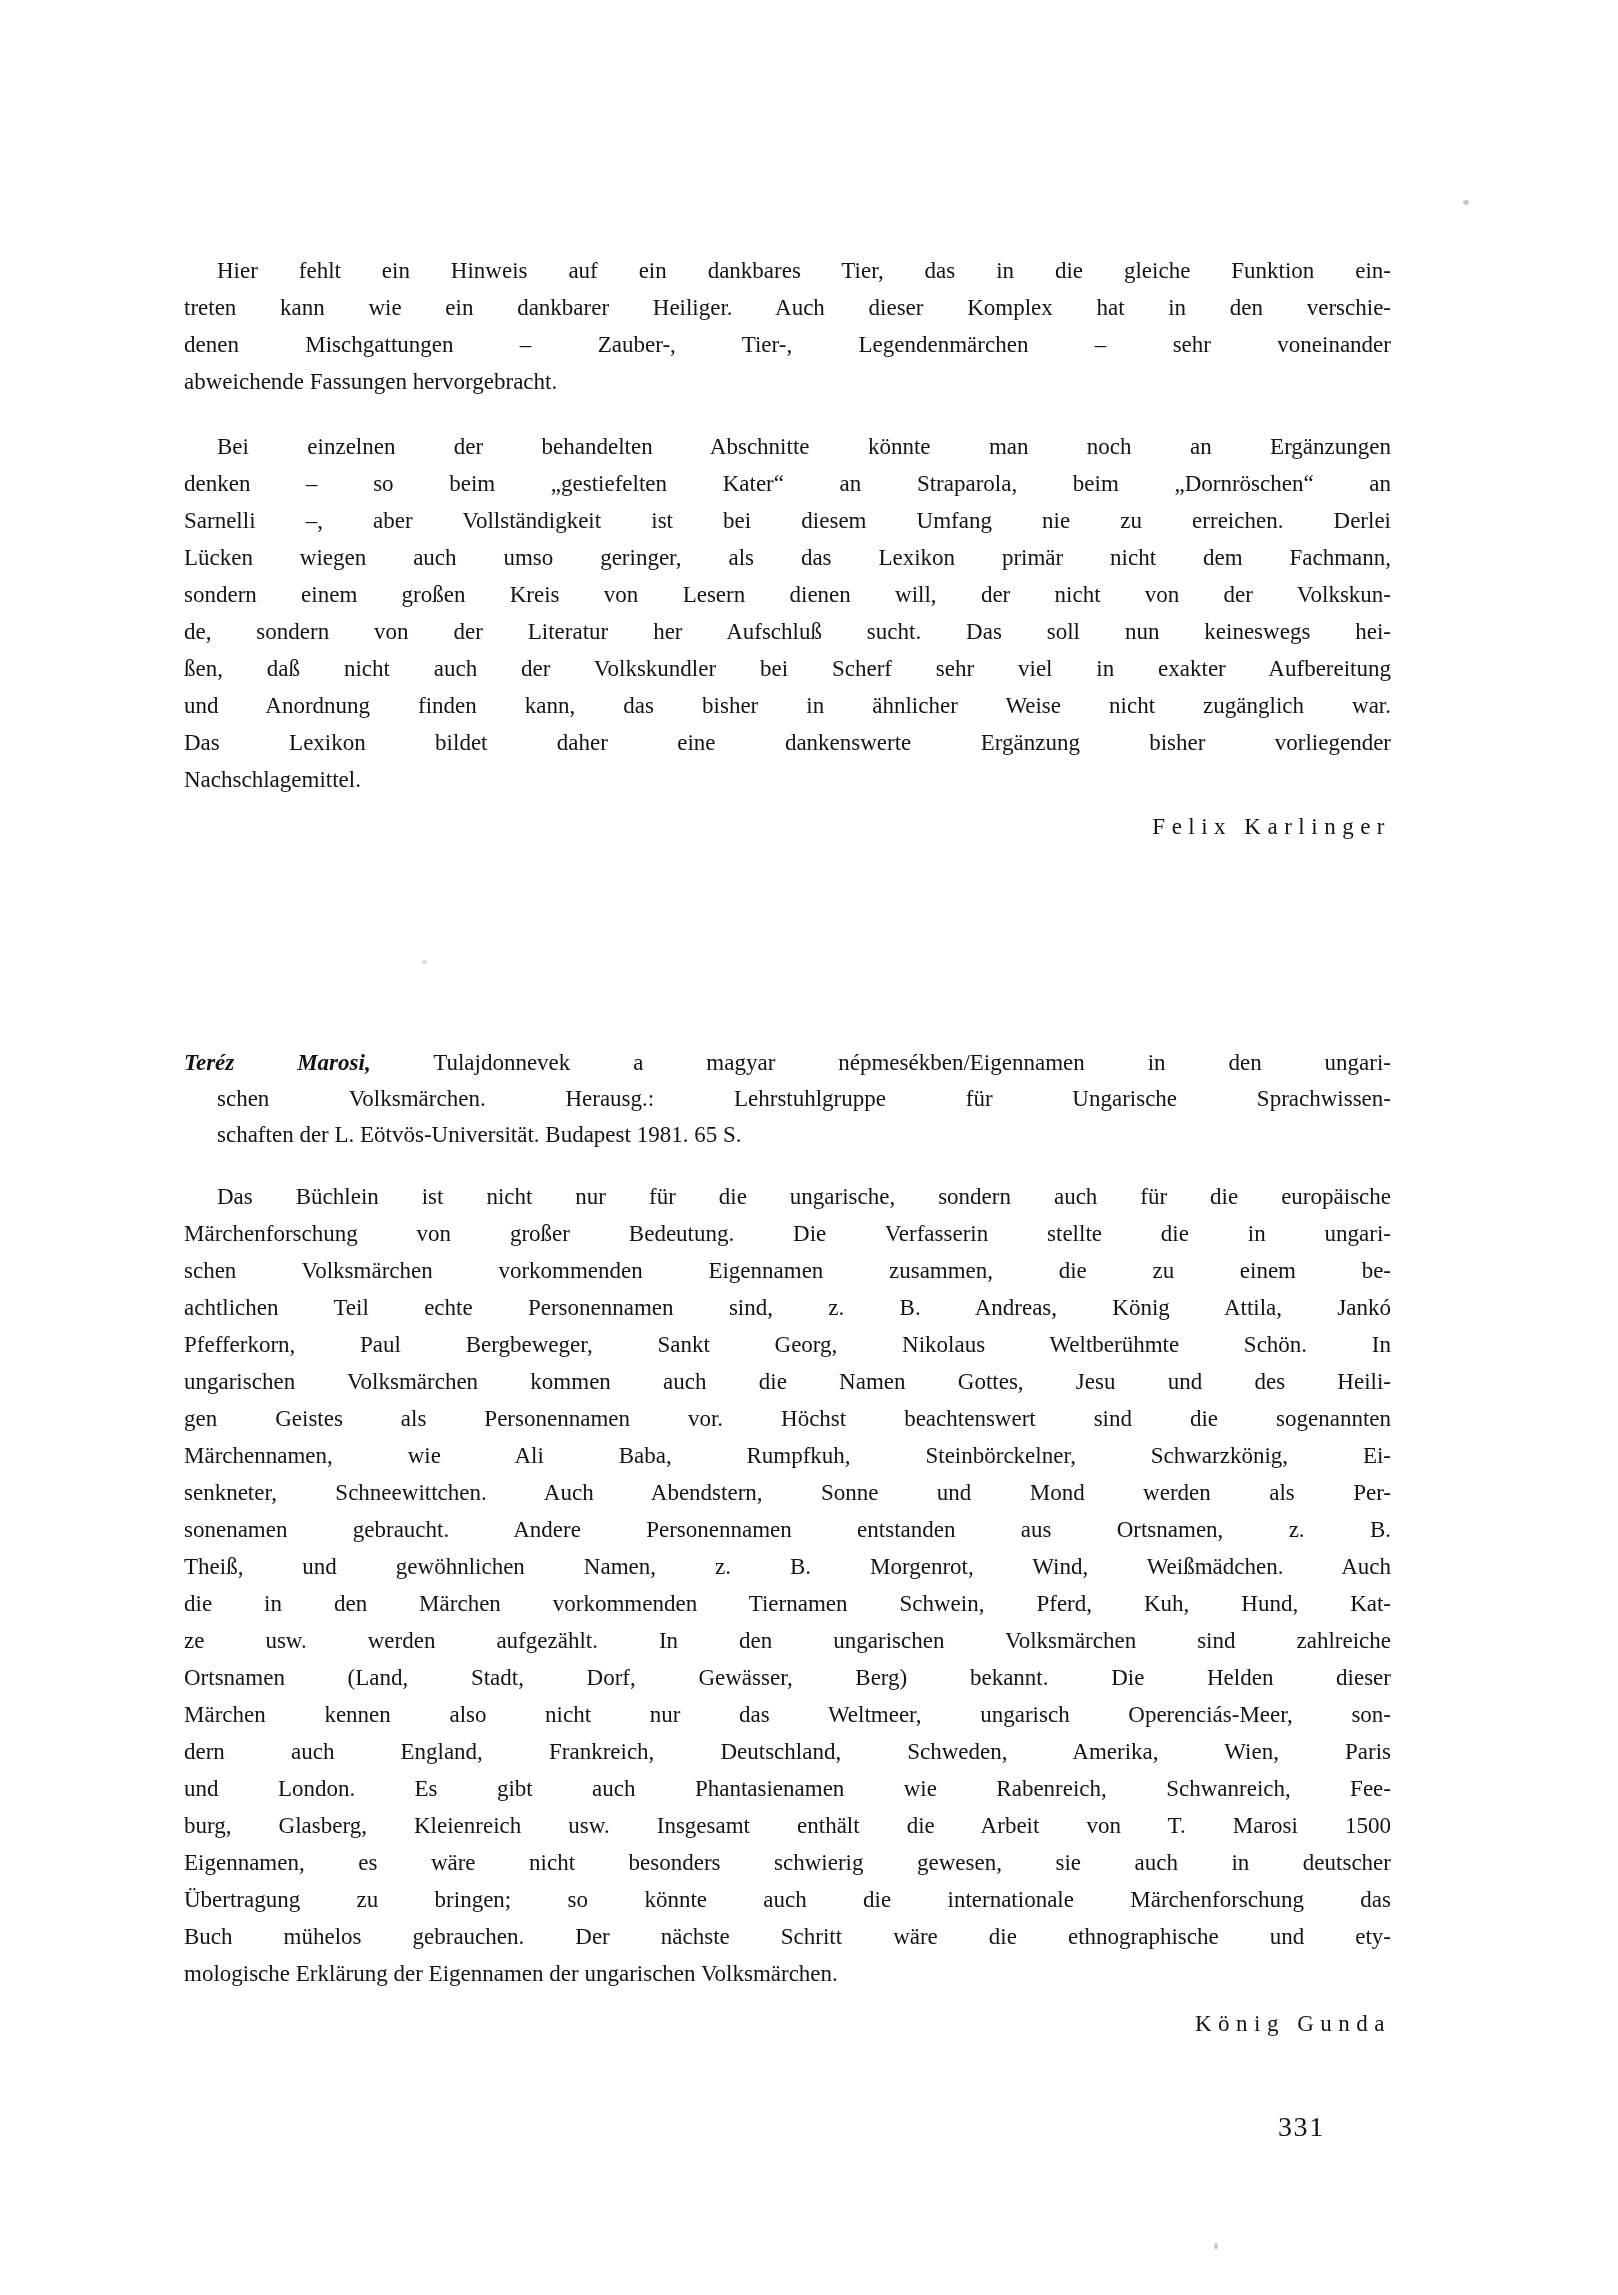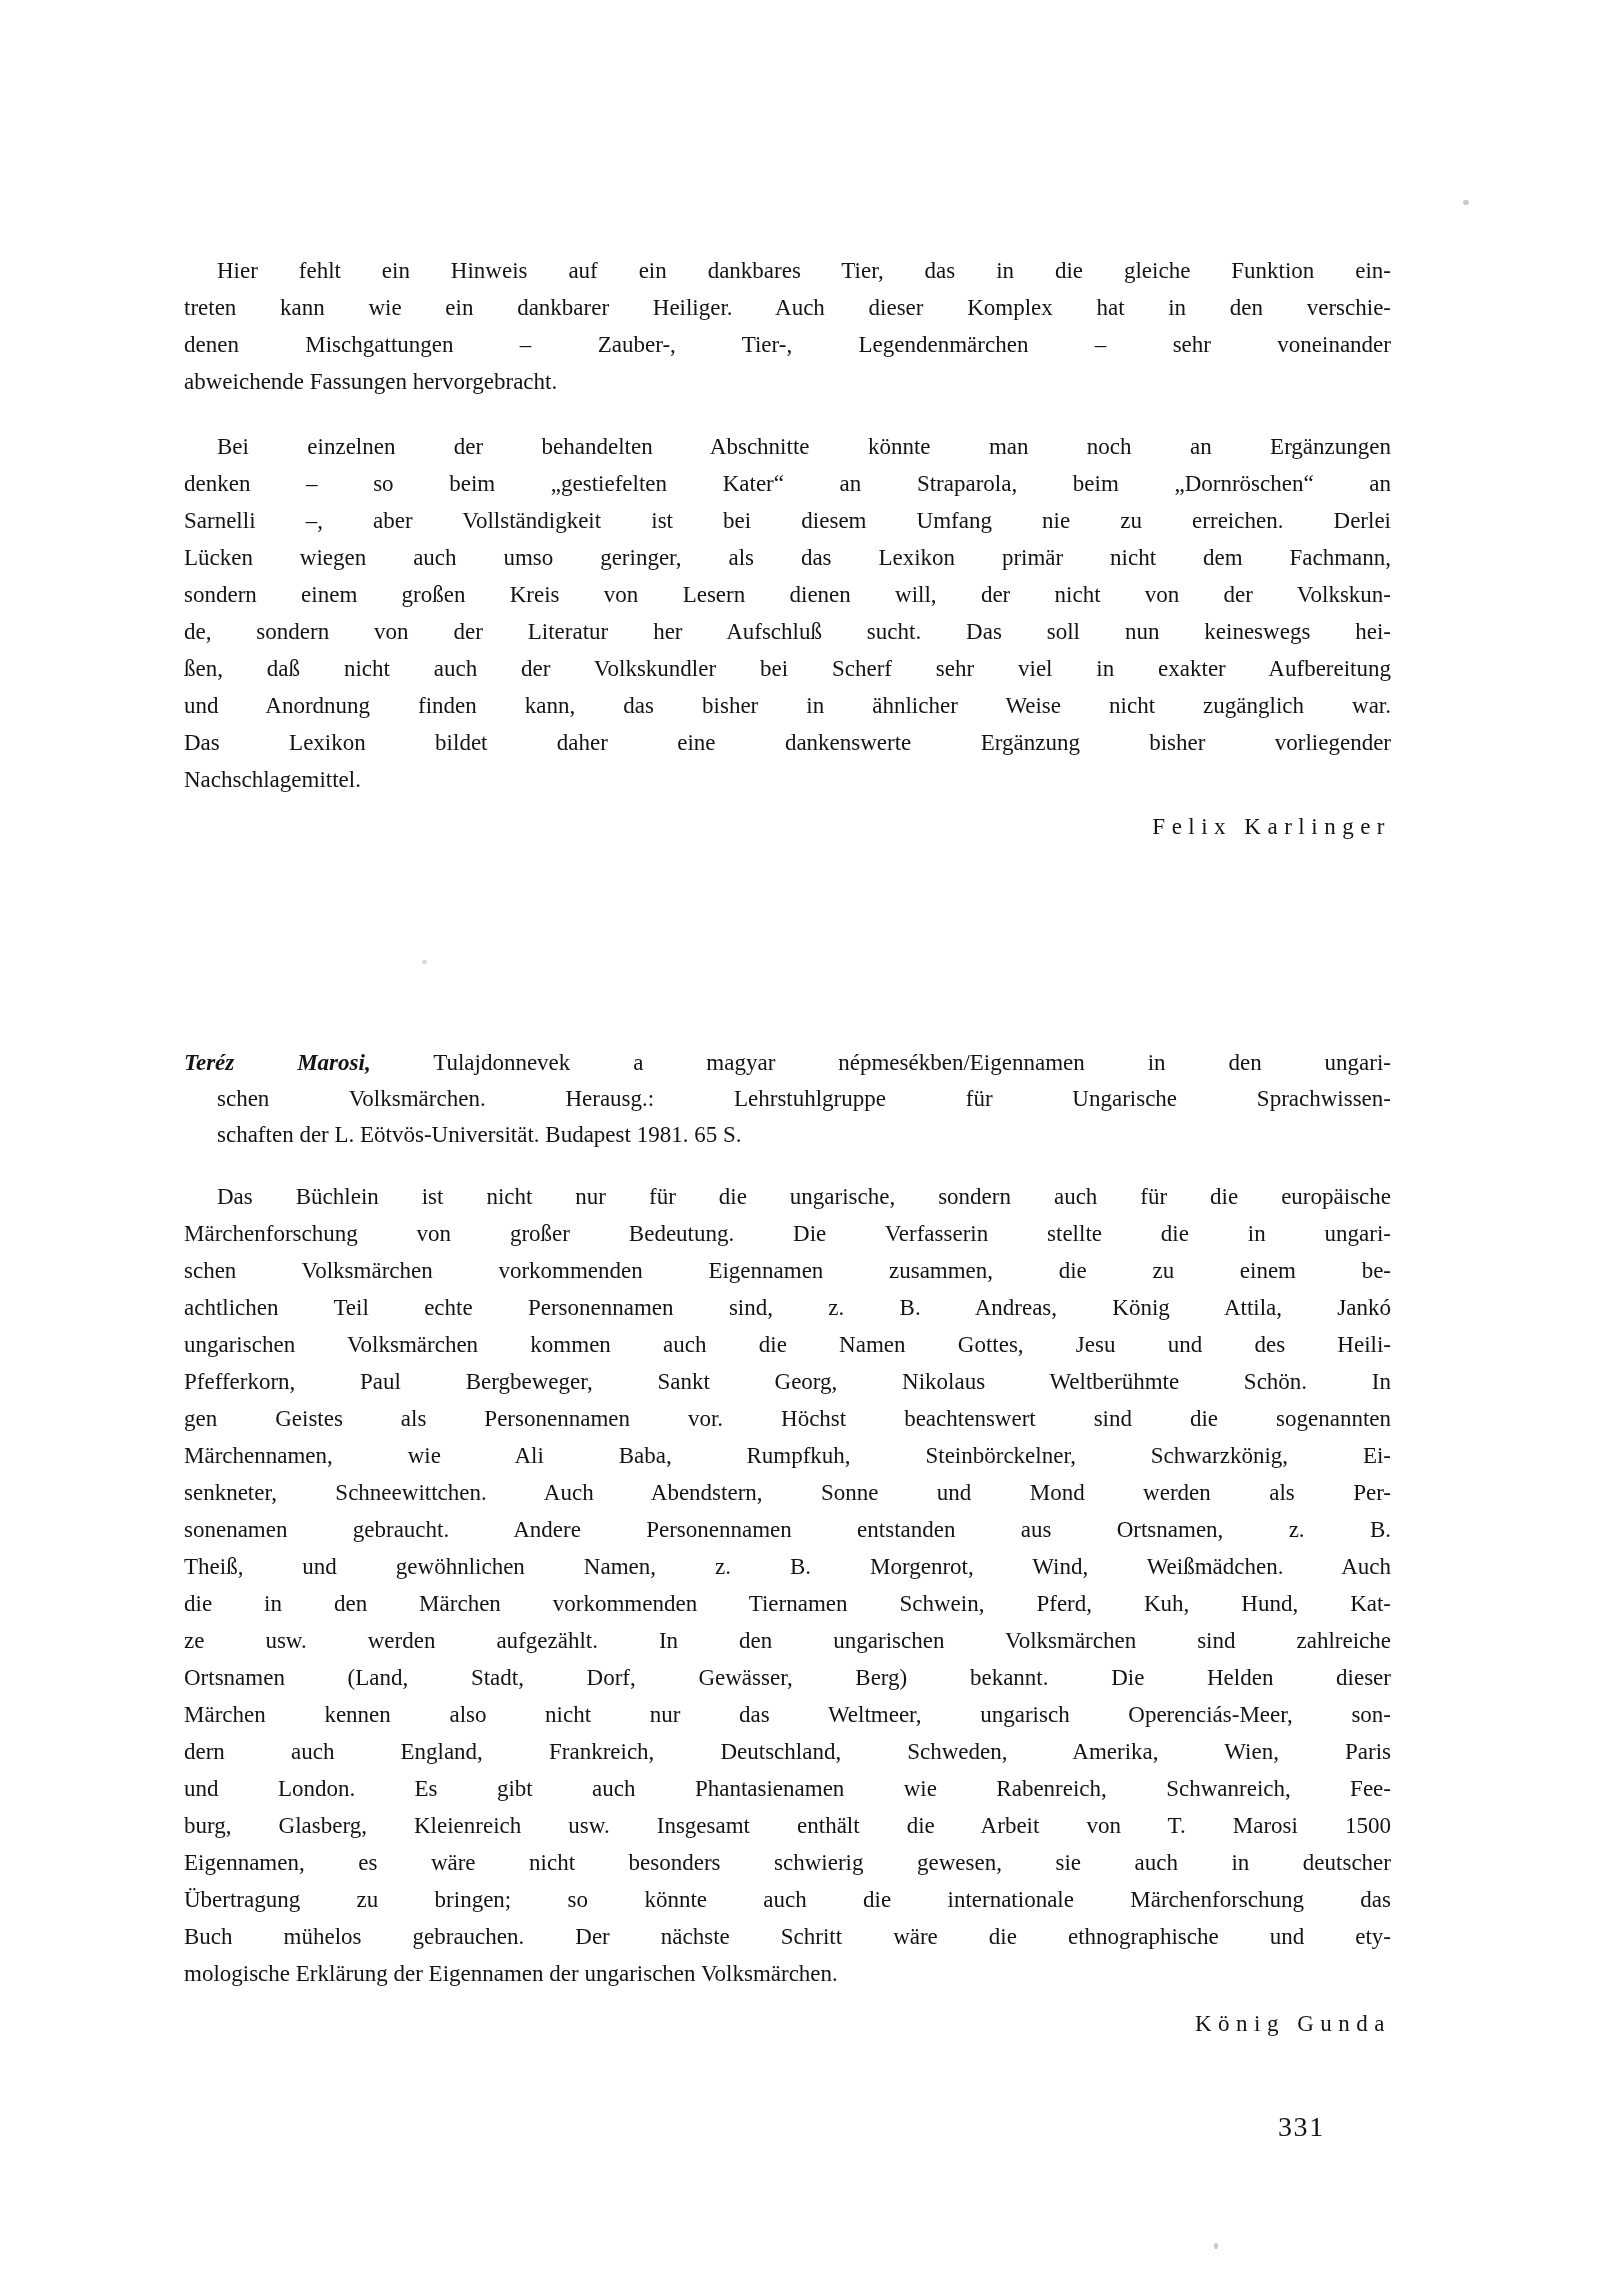--- a/index.html
+++ b/index.html
@@ -104,22 +104,22 @@
         <div class="line firstline">schen Volksmärchen. Herausg.: Lehrstuhlgruppe für Ungarische Sprachwissen-</div>
         <div class="line lastline">schaften der L. Eötvös-Universität. Budapest 1981. 65 S.</div>
       </div>
   </div>
 
   <div id="review-body" class="block para indent">
       <div class="line firstline">Das Büchlein ist nicht nur für die ungarische, sondern auch für die europäische</div>
       <div class="line">Märchenforschung von großer Bedeutung. Die Verfasserin stellte die in ungari-</div>
       <div class="line">schen Volksmärchen vorkommenden Eigennamen zusammen, die zu einem be-</div>
       <div class="line">achtlichen Teil echte Personennamen sind, z. B. Andreas, König Attila, Jankó</div>
+      <div class="line">Pfefferkorn, Paul Bergbeweger, Sankt Georg, Nikolaus Weltberühmte Schön. In</div>
       <div class="line">ungarischen Volksmärchen kommen auch die Namen Gottes, Jesu und des Heili-</div>
-      <div class="line">Pfefferkorn, Paul Bergbeweger, Sankt Georg, Nikolaus Weltberühmte Schön. In</div>
       <div class="line">gen Geistes als Personennamen vor. Höchst beachtenswert sind die sogenannten</div>
       <div class="line">Märchennamen, wie Ali Baba, Rumpfkuh, Steinbörckelner, Schwarzkönig, Ei-</div>
       <div class="line">senkneter, Schneewittchen. Auch Abendstern, Sonne und Mond werden als Per-</div>
       <div class="line">sonenamen gebraucht. Andere Personennamen entstanden aus Ortsnamen, z. B.</div>
       <div class="line">Theiß, und gewöhnlichen Namen, z. B. Morgenrot, Wind, Weißmädchen. Auch</div>
       <div class="line">die in den Märchen vorkommenden Tiernamen Schwein, Pferd, Kuh, Hund, Kat-</div>
       <div class="line">ze usw. werden aufgezählt. In den ungarischen Volksmärchen sind zahlreiche</div>
       <div class="line">Ortsnamen (Land, Stadt, Dorf, Gewässer, Berg) bekannt. Die Helden dieser</div>
       <div class="line">Märchen kennen also nicht nur das Weltmeer, ungarisch Operenciás-Meer, son-</div>
       <div class="line">dern auch England, Frankreich, Deutschland, Schweden, Amerika, Wien, Paris</div>

